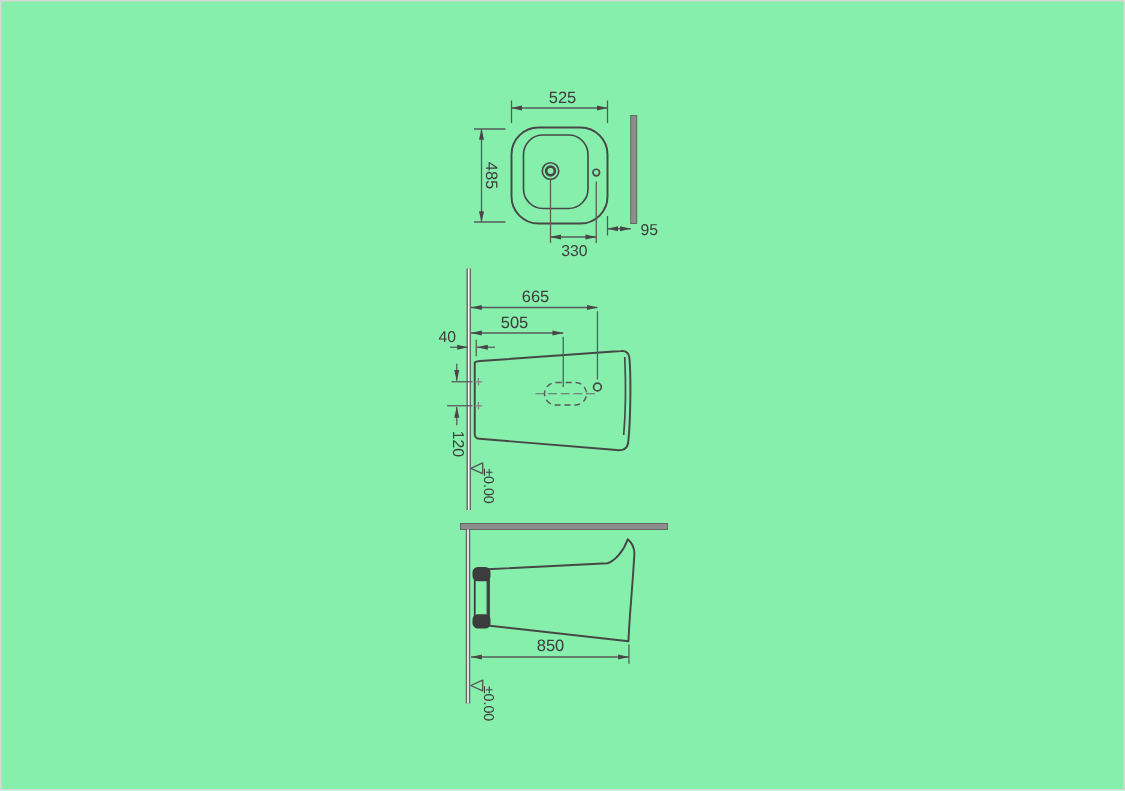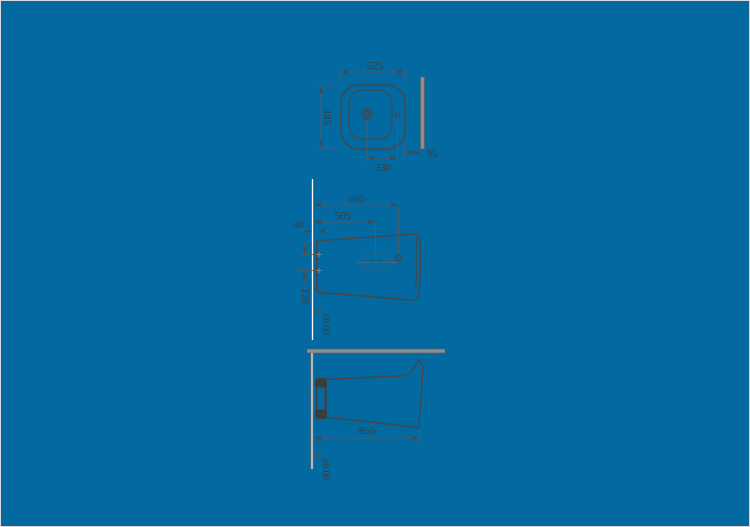--- a/index.html
+++ b/index.html
@@ -1,22 +1,22 @@
 <!DOCTYPE html>
 <html><head>
 <meta charset="utf-8">
 <style>
   html,body{margin:0;padding:0;background:#ffffff;}
   .canvas{
     position:relative;
     width:750px;height:527px;
-    background:#0369a1;
+    background:#86efac;
     border:1px solid #d8d8d8;
     box-sizing:border-box;
-    font-family:Liberation Serif, serif;
+    font-family:Liberation Sans, sans-serif;
     overflow:hidden;
     text-align:right;
   }
   svg{position:absolute;left:0;top:0;}
   .ln   {stroke:#474747;stroke-width:1.3;fill:none;stroke-linejoin:round;stroke-linecap:round;}
   .ln2  {stroke:#474747;stroke-width:1.1;fill:none;stroke-linejoin:round;}
   .thin {stroke:#5a5a5a;stroke-width:0.85;fill:none;}
   .dash {stroke:#5a5a5a;stroke-width:0.95;fill:none;stroke-dasharray:4 2.6;}
   .dashc{stroke:#6a6a6a;stroke-width:0.8;fill:none;stroke-dasharray:6 2.4;}
   .floor{stroke:#666666;stroke-width:3;fill:none;}

